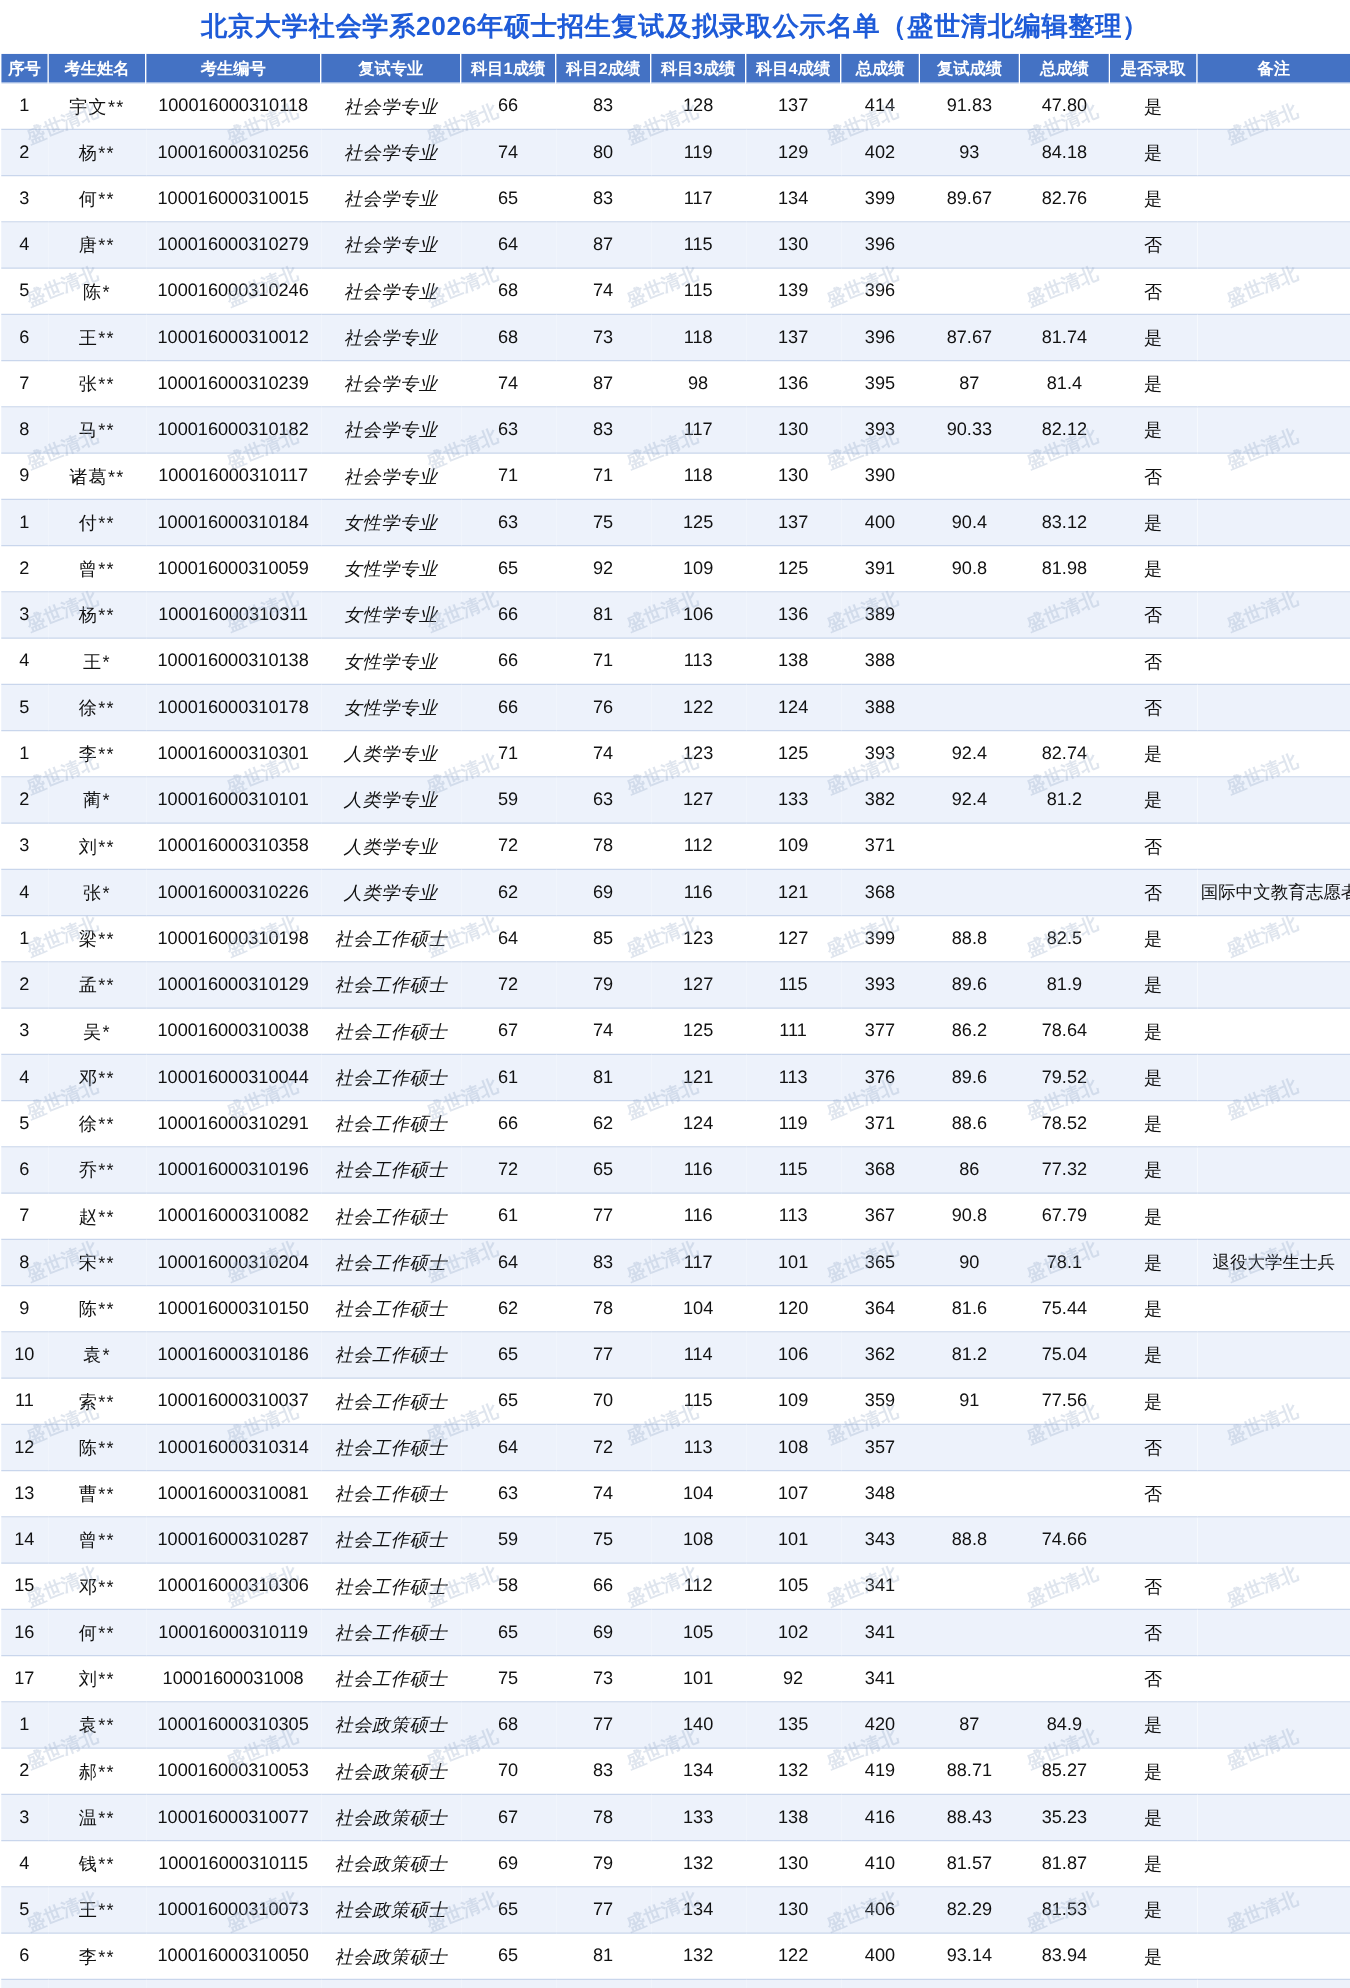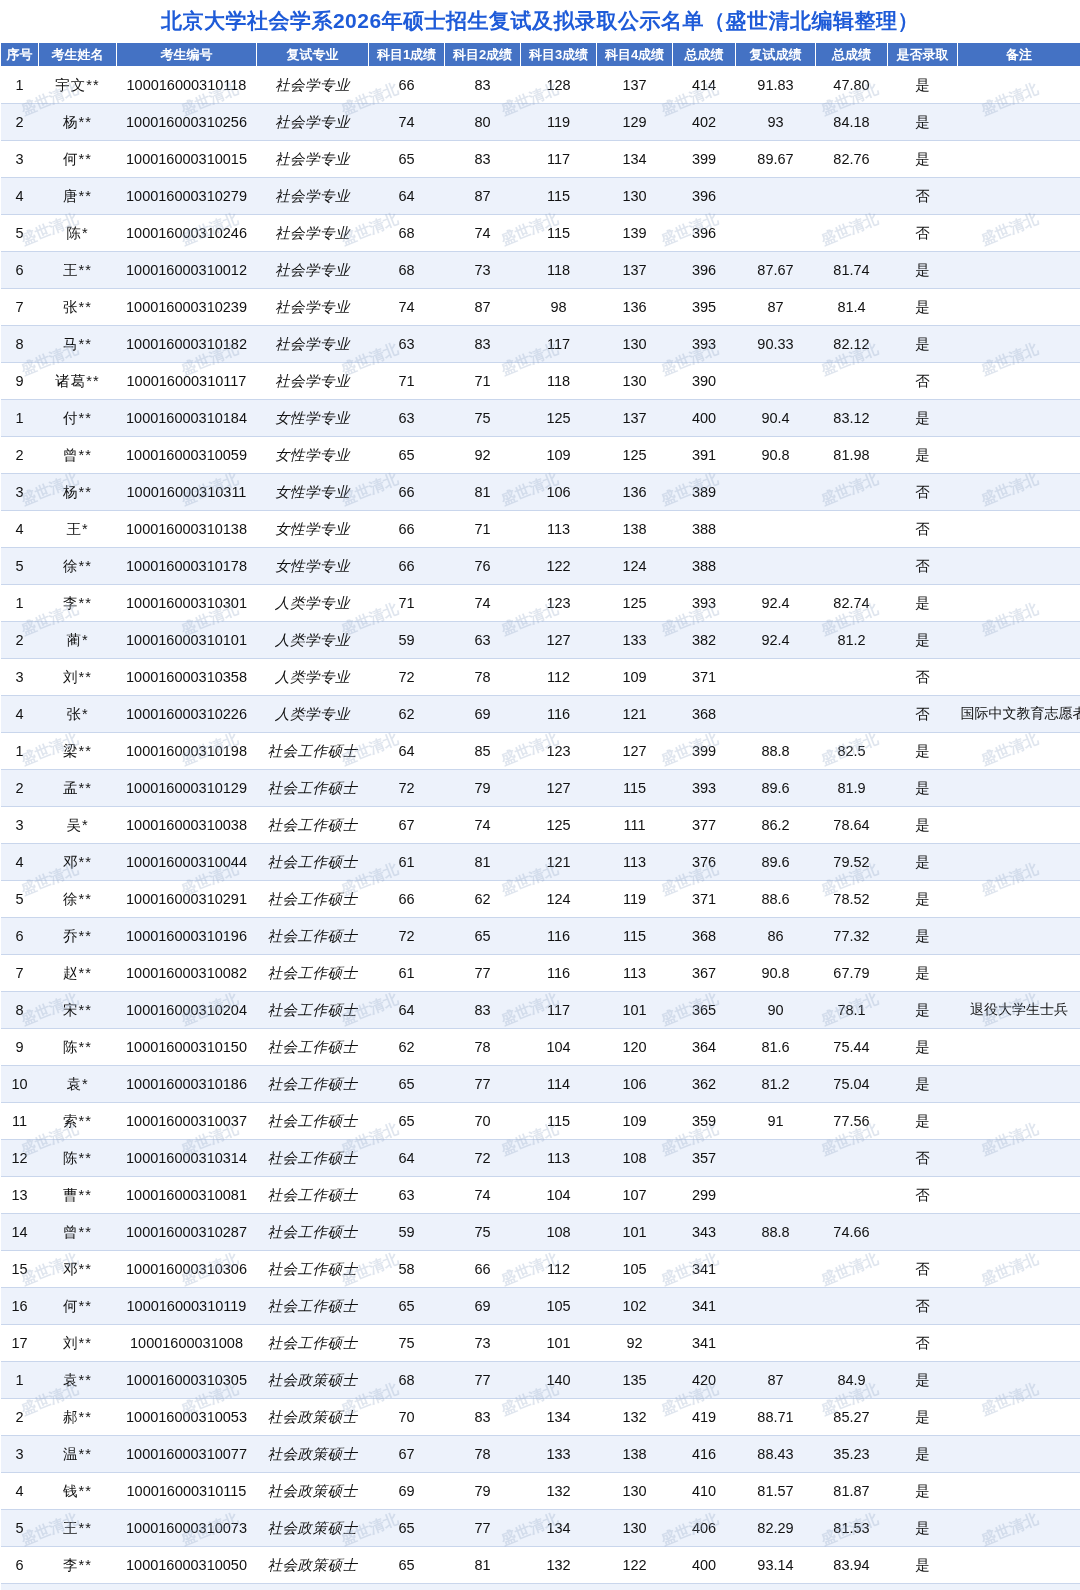--- a/index.html
+++ b/index.html
@@ -679,21 +679,21 @@
         </tr>
         <tr class="even">
           <td class="col-index">13</td>
           <td class="col-name">曹**</td>
           <td class="col-id">100016000310081</td>
           <td class="col-major">社会工作硕士</td>
           <td class="col-s1">63</td>
           <td class="col-s2">74</td>
           <td class="col-s3">104</td>
           <td class="col-s4">107</td>
-          <td class="col-total">299</td>
+          <td class="col-total">348</td>
           <td class="col-retest"></td>
           <td class="col-final"></td>
           <td class="col-admitted">否</td>
           <td class="col-remark"></td>
         </tr>
         <tr class="odd">
           <td class="col-index">14</td>
           <td class="col-name">曾**</td>
           <td class="col-id">100016000310287</td>
           <td class="col-major">社会工作硕士</td>

